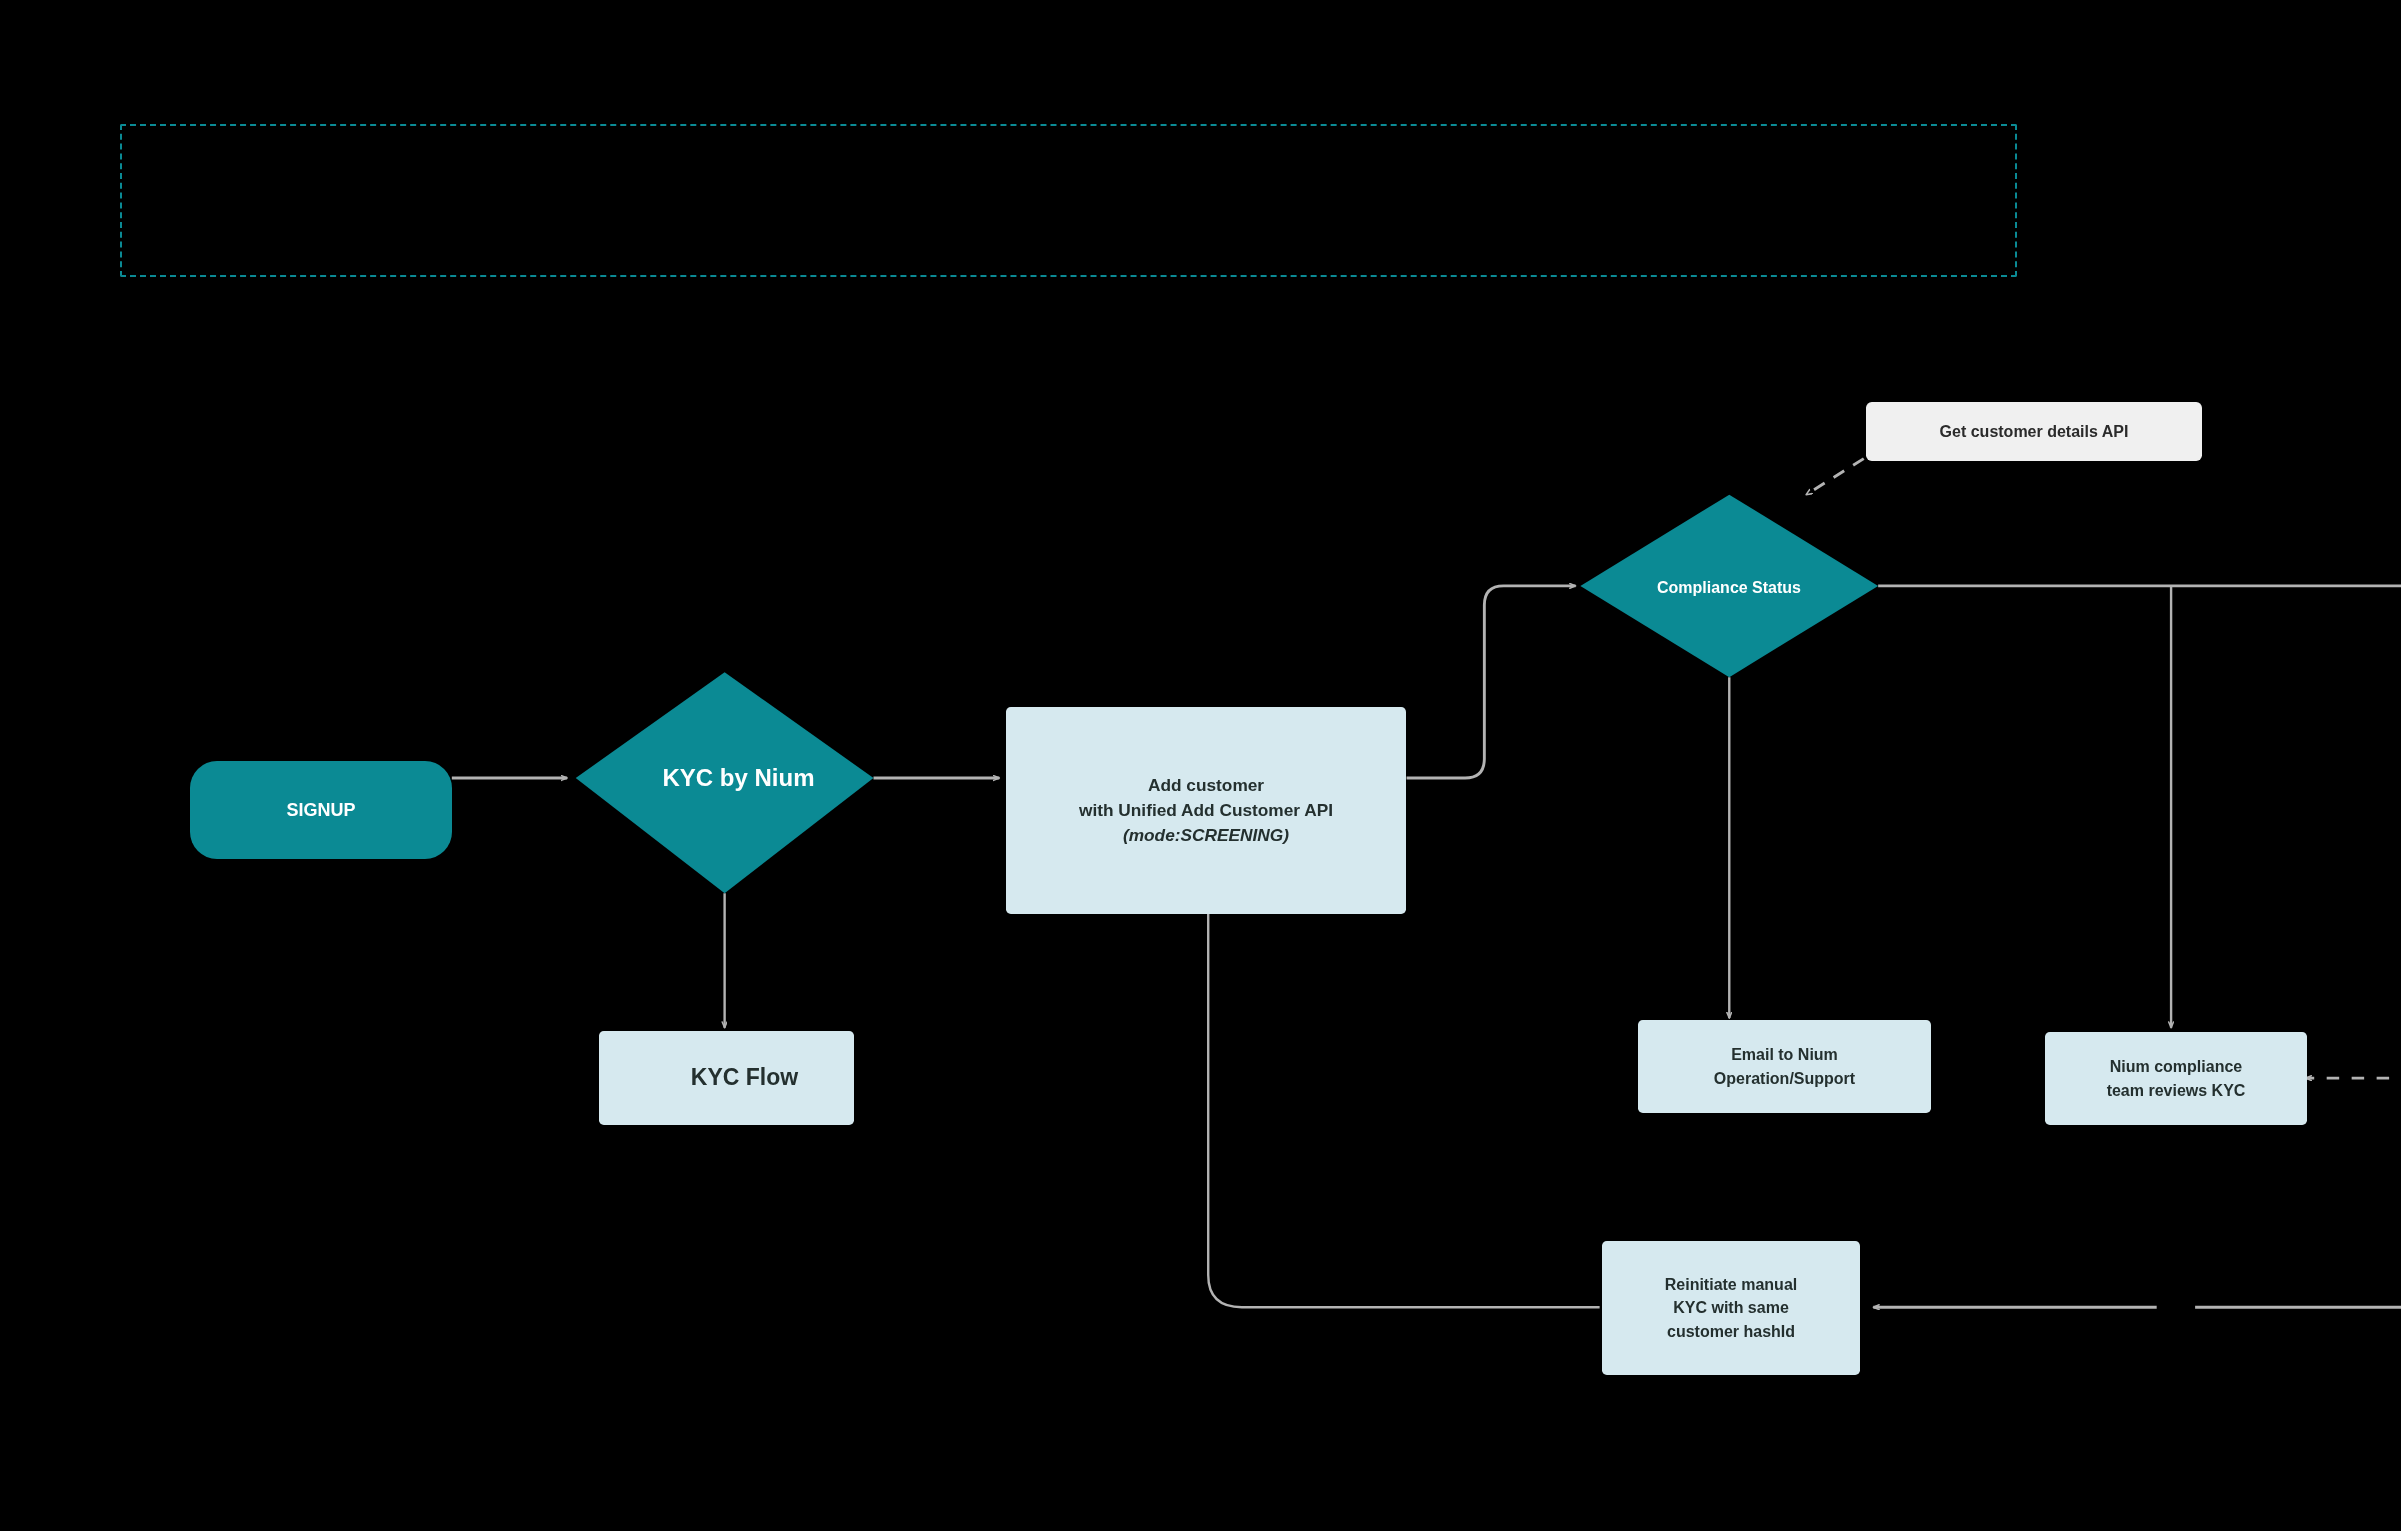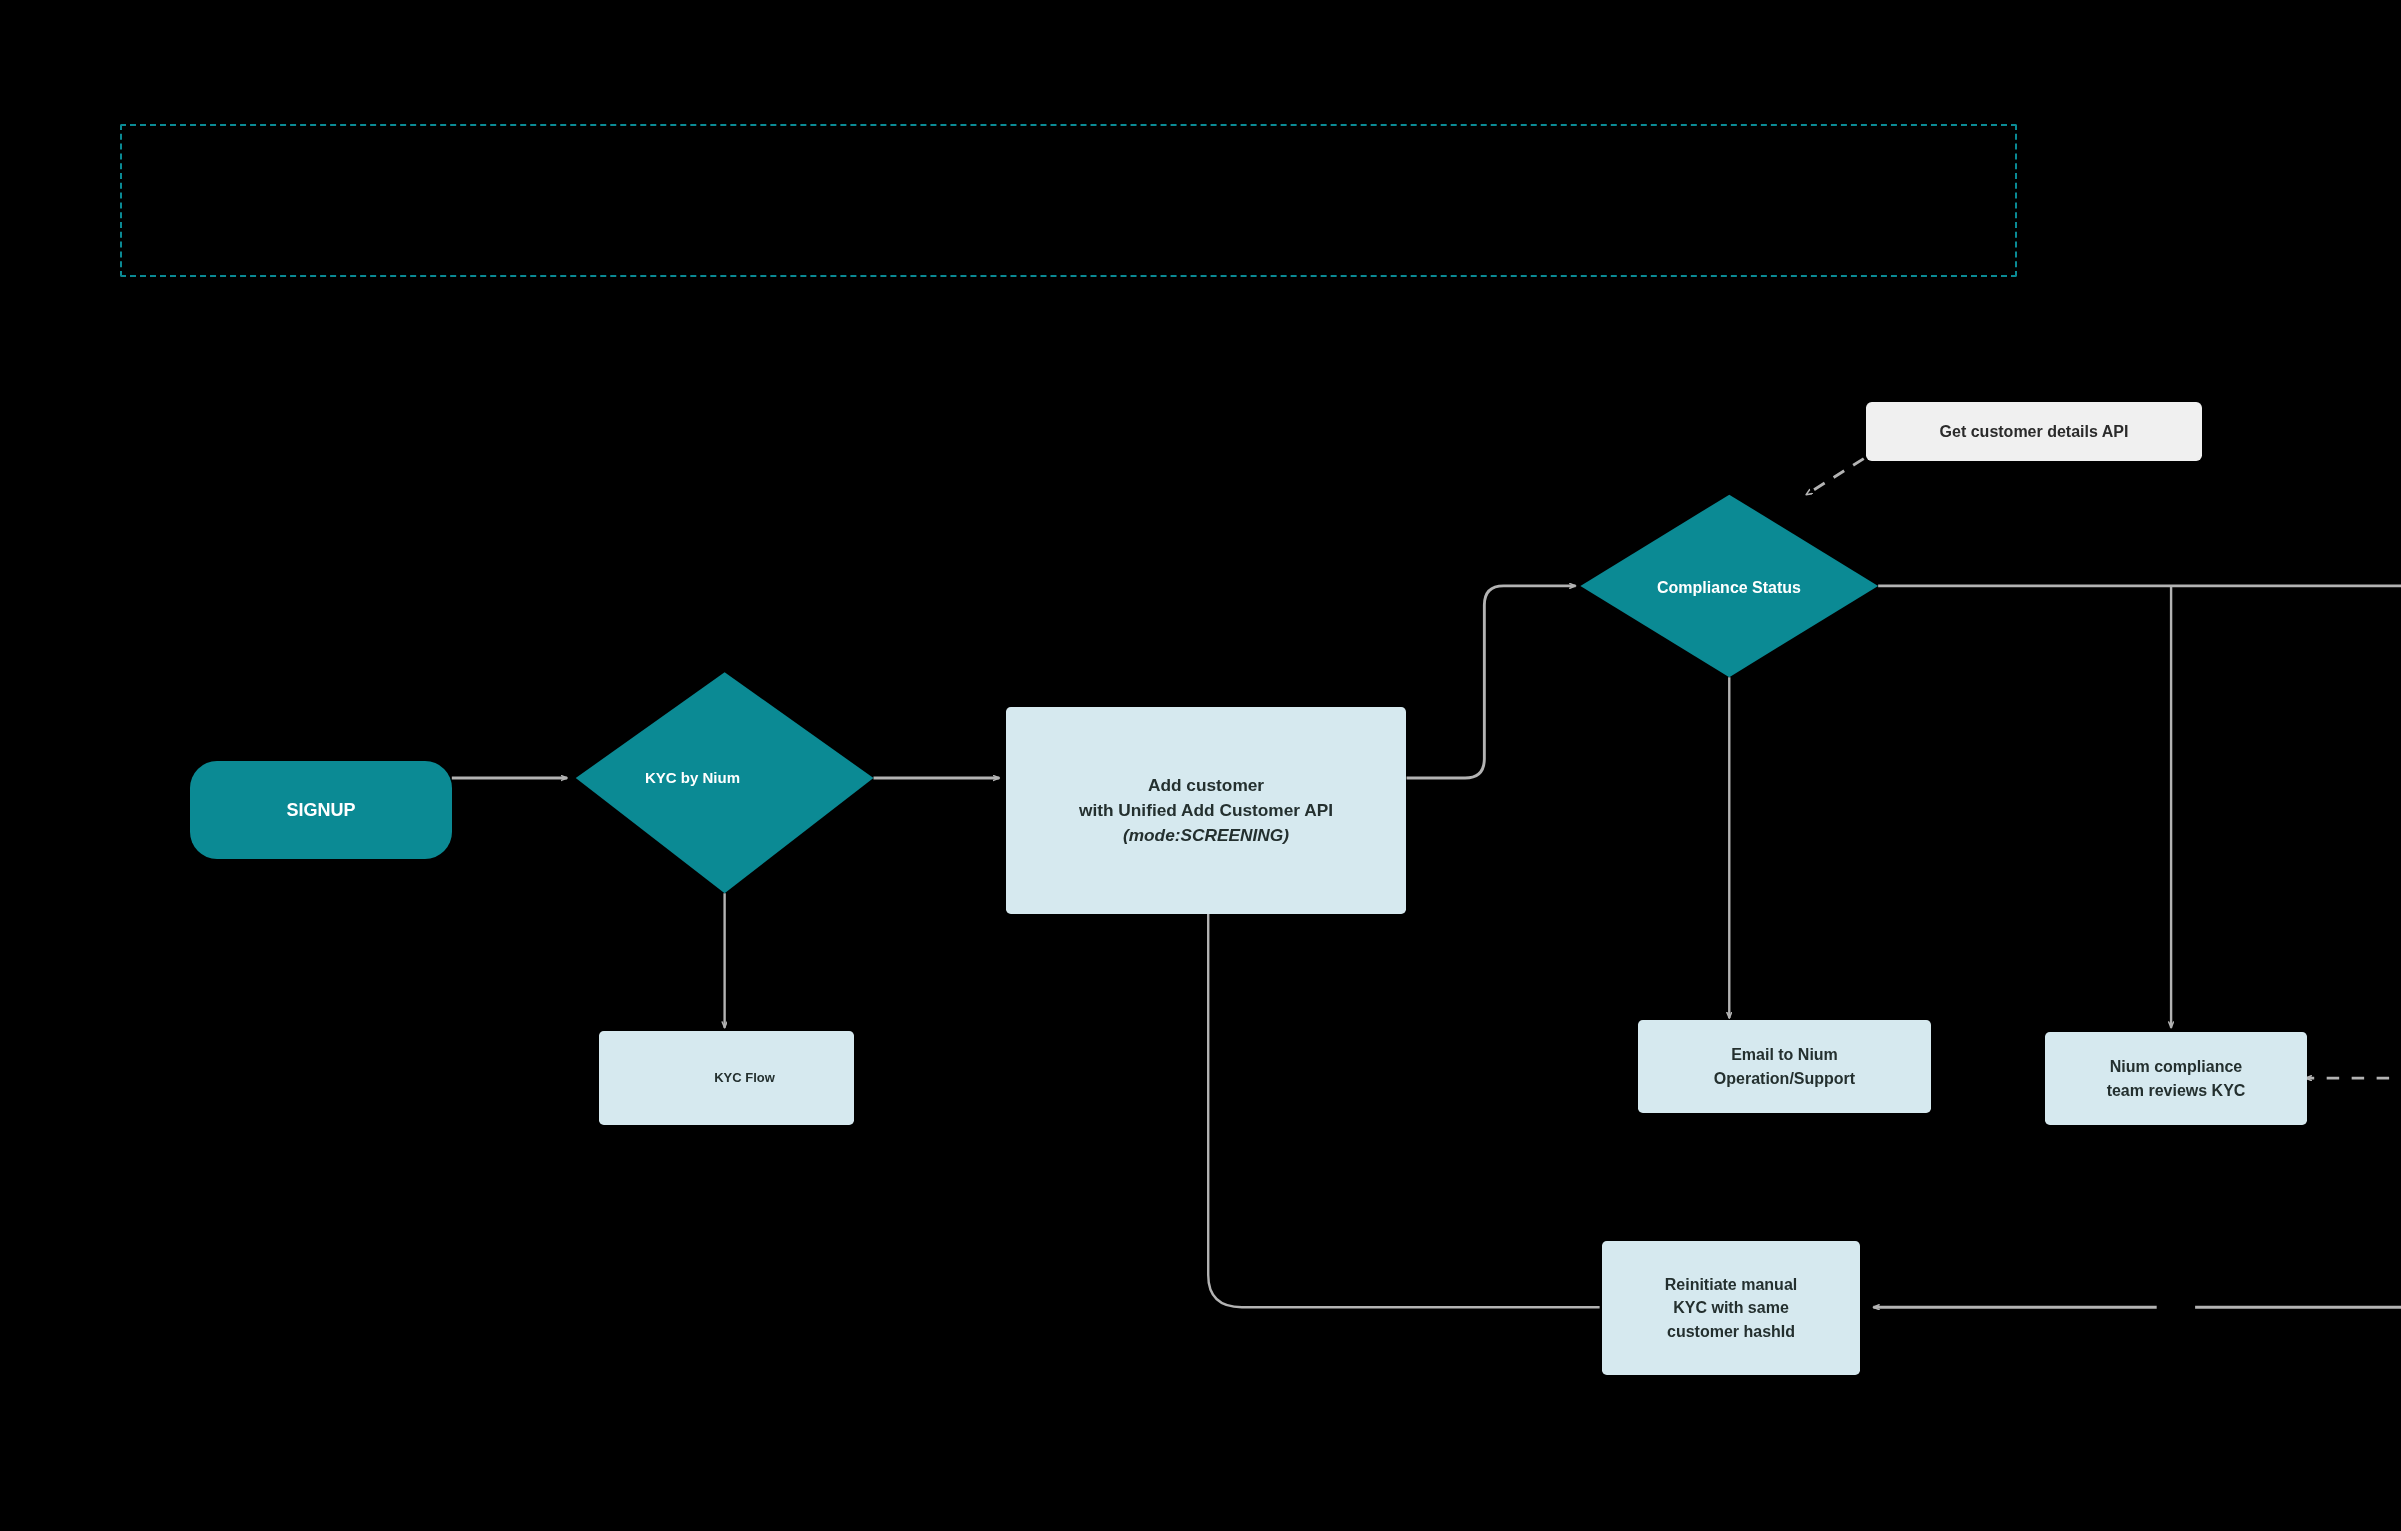--- a/index.html
+++ b/index.html
@@ -88,26 +88,26 @@
 
     <polygon points="5470,1560 5630,1752 5470,1945 5310,1752" fill="#0b8a94"></polygon>
 
     <polygon points="5470,2450 5620,2722 5470,2995 5320,2722" fill="#0b8a94"></polygon>
   </svg>
 
   <div class="node terminator" style="left:190px;top:761px;width:262px;height:98px;font-size:18px;">
     <span class="lbl">SIGNUP</span>
   </div>
 
-  <div class="diamond-label" style="left:587px;top:737px;width:211px;height:82px;font-size:15px;line-height:1.42;text-align:right;">
+  <div class="diamond-label" style="left:633px;top:737px;width:211px;height:82px;font-size:24px;line-height:1.42;text-align:right;">
     <span class="lbl">KYC
 by Nium</span>
   </div>
 
-  <div class="node process" style="left:599px;top:1031px;width:255px;height:94px;font-size:13px;padding-left:36px;">
+  <div class="node process" style="left:599px;top:1031px;width:255px;height:94px;font-size:23px;padding-left:36px;">
     <span class="lbl">KYC Flow</span>
   </div>
 
   <div class="node process" style="left:1006px;top:680px;width:400px;height:207px;font-size:17.3px;flex-direction:column;padding:0 7.7px;margin-top:27px;">
     <span class="lbl">Add customer</span>
     <span class="lbl">with Unified Add Customer API</span>
     <span class="lbl em">(mode:SCREENING)</span>
   </div>
 
   <div class="diamond-label" style="left:1633px;top:548px;width:192px;height:79px;font-size:16px;line-height:1.45;">

